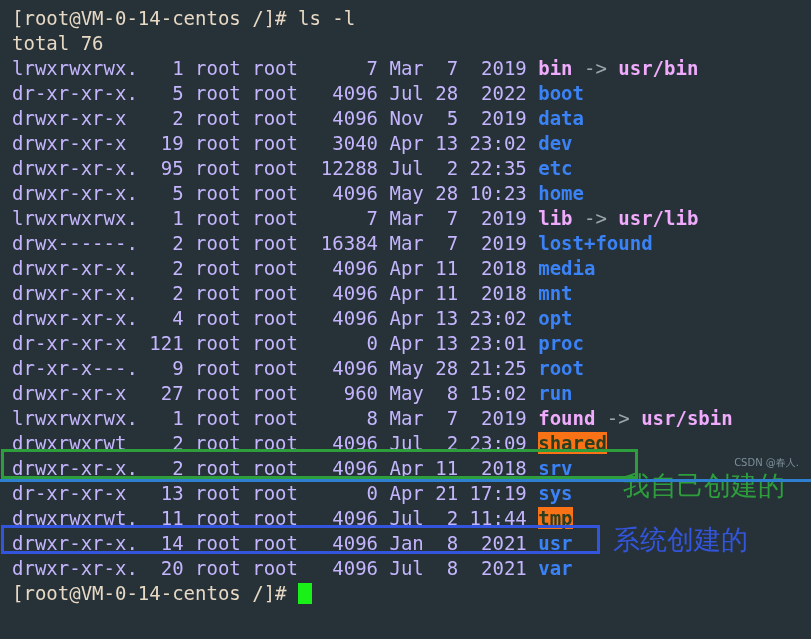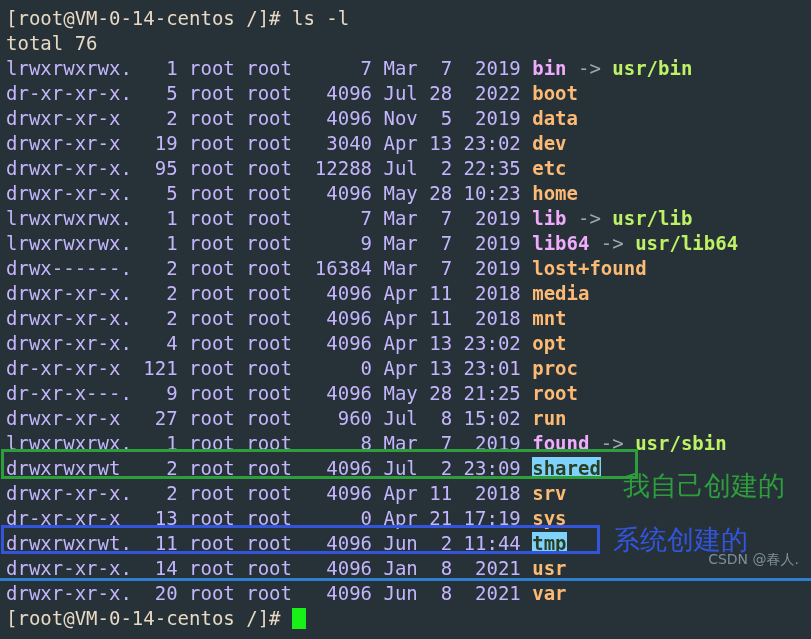--- a/index.html
+++ b/index.html
@@ -9,42 +9,42 @@
   }
   body {
     width: 811px;
     height: 639px;
     overflow: hidden;
     font-family: "DejaVu Sans Mono", "Liberation Mono", monospace;
   }
   #terminal {
     position: relative;
     width: 811px;
-    height: 581px;
+    height: 482px;
     background: #263238;
     box-sizing: border-box;
-    padding: 6px 0 0 6px;
+    padding: 6px 0 0 12px;
   }
   .line {
     height: 25px;
     line-height: 25px;
     font-size: 19px;
     white-space: pre;
     color: #e8d9c5;
     letter-spacing: 0px;
     font-family: "DejaVu Sans Mono", "Liberation Mono", monospace;
   }
   .seg { white-space: pre; }
   .c-default { color: #e8d9c5; }
   .c-perm    { color: #c4b5fd; }
-  .c-dir     { color: #fdba74; font-weight: bold; }
+  .c-dir     { color: #3b82f6; font-weight: bold; }
   .c-link    { color: #f0abfc; font-weight: bold; }
   .c-arrow   { color: #9aa7ad; }
-  .c-target  { color: #bef264; font-weight: bold; }
-  .c-sticky  { color: #2c3e1f; background: #7dd3fc; font-weight: bold; }
+  .c-target  { color: #f0abfc; font-weight: bold; }
+  .c-sticky  { color: #2c3e1f; background: #f97316; font-weight: bold; }
   .c-prompt  { color: #e8d9c5; }
 
   .cursor {
     display: inline-block;
     width: 14px;
     height: 21px;
     background: #18f018;
     vertical-align: -4px;
   }
 
@@ -83,21 +83,21 @@
     left: 613px;
     top: 524px;
     color: #3355dd;
   }
   #watermark {
     position: absolute;
     right: 12px;
     bottom: 12px;
     color: #7d8f99;
     font-family: "DejaVu Sans", "Liberation Sans", sans-serif;
-    font-size: 14px;
+    font-size: 10px;
     white-space: pre;
   }
   #bottom-rule {
     position: absolute;
     left: 0;
     bottom: 0;
     width: 811px;
     height: 3px;
     background: #2f7fd0;
   }
@@ -112,35 +112,34 @@
   <div class="line"><span class="seg c-default">total 76</span></div>
 
   <div id="listing">
       <div class="line"><span class="seg c-perm">lrwxrwxrwx.   1 root root      7 Mar  7  2019 </span><span class="seg c-link">bin</span><span class="seg c-arrow"> -&gt; </span><span class="seg c-target">usr/bin</span></div>
       <div class="line"><span class="seg c-perm">dr-xr-xr-x.   5 root root   4096 Jul 28  2022 </span><span class="seg c-dir">boot</span></div>
       <div class="line"><span class="seg c-perm">drwxr-xr-x    2 root root   4096 Nov  5  2019 </span><span class="seg c-dir">data</span></div>
       <div class="line"><span class="seg c-perm">drwxr-xr-x   19 root root   3040 Apr 13 23:02 </span><span class="seg c-dir">dev</span></div>
       <div class="line"><span class="seg c-perm">drwxr-xr-x.  95 root root  12288 Jul  2 22:35 </span><span class="seg c-dir">etc</span></div>
       <div class="line"><span class="seg c-perm">drwxr-xr-x.   5 root root   4096 May 28 10:23 </span><span class="seg c-dir">home</span></div>
       <div class="line"><span class="seg c-perm">lrwxrwxrwx.   1 root root      7 Mar  7  2019 </span><span class="seg c-link">lib</span><span class="seg c-arrow"> -&gt; </span><span class="seg c-target">usr/lib</span></div>
-      <div class="line"><span class="seg c-perm">lrwxrwxrwx.   1 root root      9 Mar  7  2019 </span><span class="seg c-link">lib64</span><span class="seg c-arrow"> -&gt; </span><span class="seg c-target">usr/lib64</span></div>
       <div class="line"><span class="seg c-perm">drwx------.   2 root root  16384 Mar  7  2019 </span><span class="seg c-dir">lost+found</span></div>
       <div class="line"><span class="seg c-perm">drwxr-xr-x.   2 root root   4096 Apr 11  2018 </span><span class="seg c-dir">media</span></div>
       <div class="line"><span class="seg c-perm">drwxr-xr-x.   2 root root   4096 Apr 11  2018 </span><span class="seg c-dir">mnt</span></div>
       <div class="line"><span class="seg c-perm">drwxr-xr-x.   4 root root   4096 Apr 13 23:02 </span><span class="seg c-dir">opt</span></div>
       <div class="line"><span class="seg c-perm">dr-xr-xr-x  121 root root      0 Apr 13 23:01 </span><span class="seg c-dir">proc</span></div>
       <div class="line"><span class="seg c-perm">dr-xr-x---.   9 root root   4096 May 28 21:25 </span><span class="seg c-dir">root</span></div>
-      <div class="line"><span class="seg c-perm">drwxr-xr-x   27 root root    960 Jul  8 15:02 </span><span class="seg c-dir">run</span></div>
+      <div class="line"><span class="seg c-perm">drwxr-xr-x   27 root root    960 May  8 15:02 </span><span class="seg c-dir">run</span></div>
       <div class="line"><span class="seg c-perm">lrwxrwxrwx.   1 root root      8 Mar  7  2019 </span><span class="seg c-link">found</span><span class="seg c-arrow"> -&gt; </span><span class="seg c-target">usr/sbin</span></div>
       <div class="line"><span class="seg c-perm">drwxrwxrwt    2 root root   4096 Jul  2 23:09 </span><span class="seg c-sticky">shared</span></div>
       <div class="line"><span class="seg c-perm">drwxr-xr-x.   2 root root   4096 Apr 11  2018 </span><span class="seg c-dir">srv</span></div>
       <div class="line"><span class="seg c-perm">dr-xr-xr-x   13 root root      0 Apr 21 17:19 </span><span class="seg c-dir">sys</span></div>
-      <div class="line"><span class="seg c-perm">drwxrwxrwt.  11 root root   4096 Jun  2 11:44 </span><span class="seg c-sticky">tmp</span></div>
+      <div class="line"><span class="seg c-perm">drwxrwxrwt.  11 root root   4096 Jul  2 11:44 </span><span class="seg c-sticky">tmp</span></div>
       <div class="line"><span class="seg c-perm">drwxr-xr-x.  14 root root   4096 Jan  8  2021 </span><span class="seg c-dir">usr</span></div>
-      <div class="line"><span class="seg c-perm">drwxr-xr-x.  20 root root   4096 Jun  8  2021 </span><span class="seg c-dir">var</span></div>
+      <div class="line"><span class="seg c-perm">drwxr-xr-x.  20 root root   4096 Jul  8  2021 </span><span class="seg c-dir">var</span></div>
     </div>
 
   <div class="line"><span class="seg c-prompt">[root@VM-0-14-centos /]#</span><span class="seg"> </span><span class="cursor"></span></div>
 
   <div class="box" id="box-shared"></div>
   <div class="box" id="box-tmp"></div>
 
   <div class="annot" id="annot-green">我自己创建的</div>
   <div class="annot" id="annot-blue">系统创建的</div>
 

